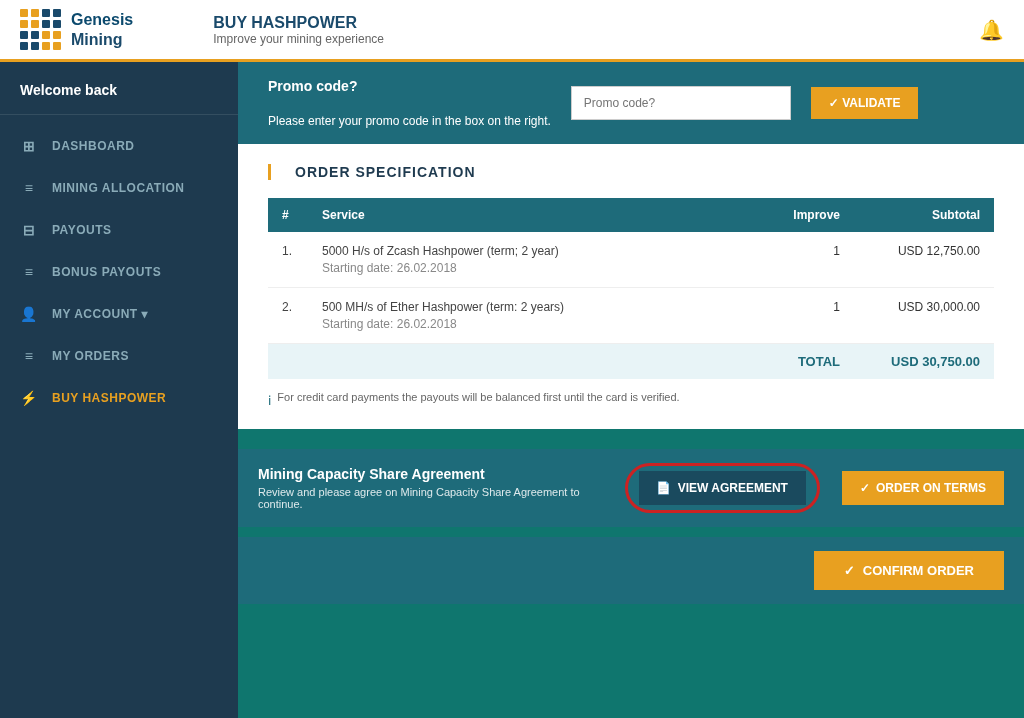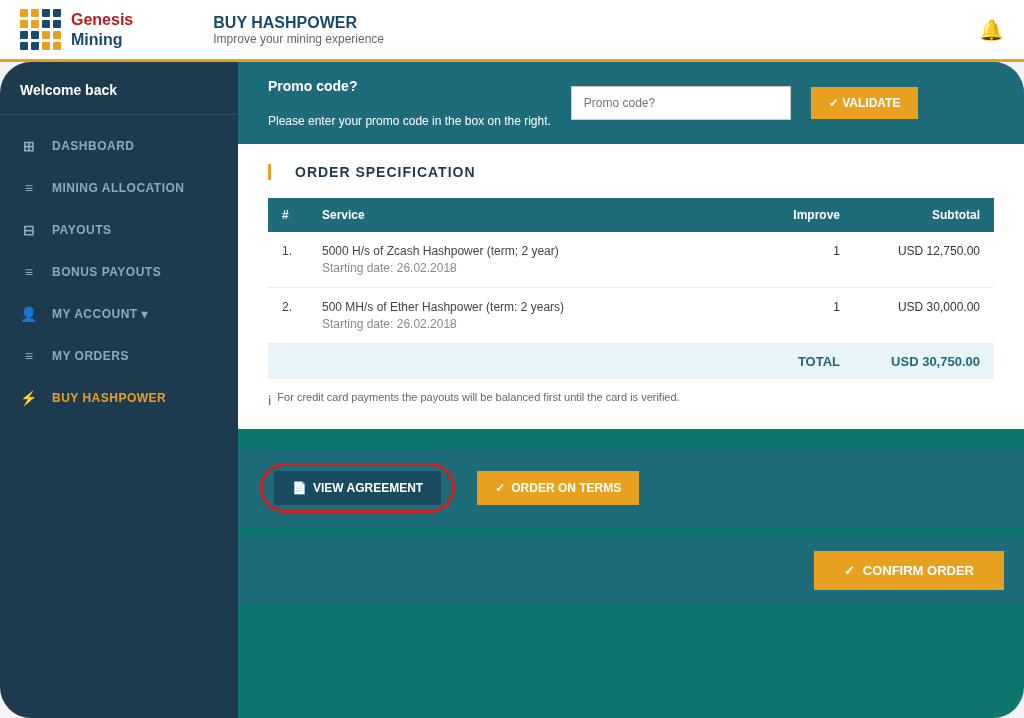--- a/index.html
+++ b/index.html
@@ -27,32 +27,31 @@
       gap: 3px;
     }
     .logo-dot {
       width: 8px;
       height: 8px;
       background: #1a4a6b;
       border-radius: 1px;
     }
     .logo-dot.gold { background: #e8a020; }
     .logo-text { color: #1a4a6b; font-weight: bold; font-size: 16px; line-height: 1.2; }
-    .logo-text span { color: #b91c1c; display: block; }
+    .logo-text span { color: #0c4a6e; display: block; }
     .header-title { margin-left: 80px; }
     .header-title h2 { color: #1a4a6b; font-size: 16px; font-weight: bold; text-transform: uppercase; }
     .header-title p { color: #666; font-size: 12px; }
     .header-bell { margin-left: auto; color: #aaa; font-size: 20px; }
 
     
     .layout {
       display: flex;
       flex: 1;
       overflow: hidden;
-      border-radius: 31px;
     }
 
     
     .sidebar {
       width: 238px;
       background: #1e3a4f;
       flex-shrink: 0;
       display: flex;
       flex-direction: column;
     }
@@ -403,20 +402,24 @@
         </tfoot>
       </table>
 
       <div class="info-note">
         <span class="info-icon">ℹ</span>
         <span>For credit card payments the payouts will be balanced first until the card is verified.</span>
       </div>
     </div>
 
     <div class="agreement-section">
+      <div class="agreement-text">
+        <h4>Mining Capacity Share Agreement</h4>
+        <p>Review and please agree on Mining Capacity Share Agreement to continue.</p>
+      </div>
       <div style="position:relative; margin: 8px 16px;">
         <button class="btn-view-agreement">
           <span>📄</span>
           <span>VIEW AGREEMENT</span>
         </button>
       </div>
       <button class="btn-agree-terms">
         <span>✓</span>
         <span>ORDER ON TERMS</span>
       </button>

